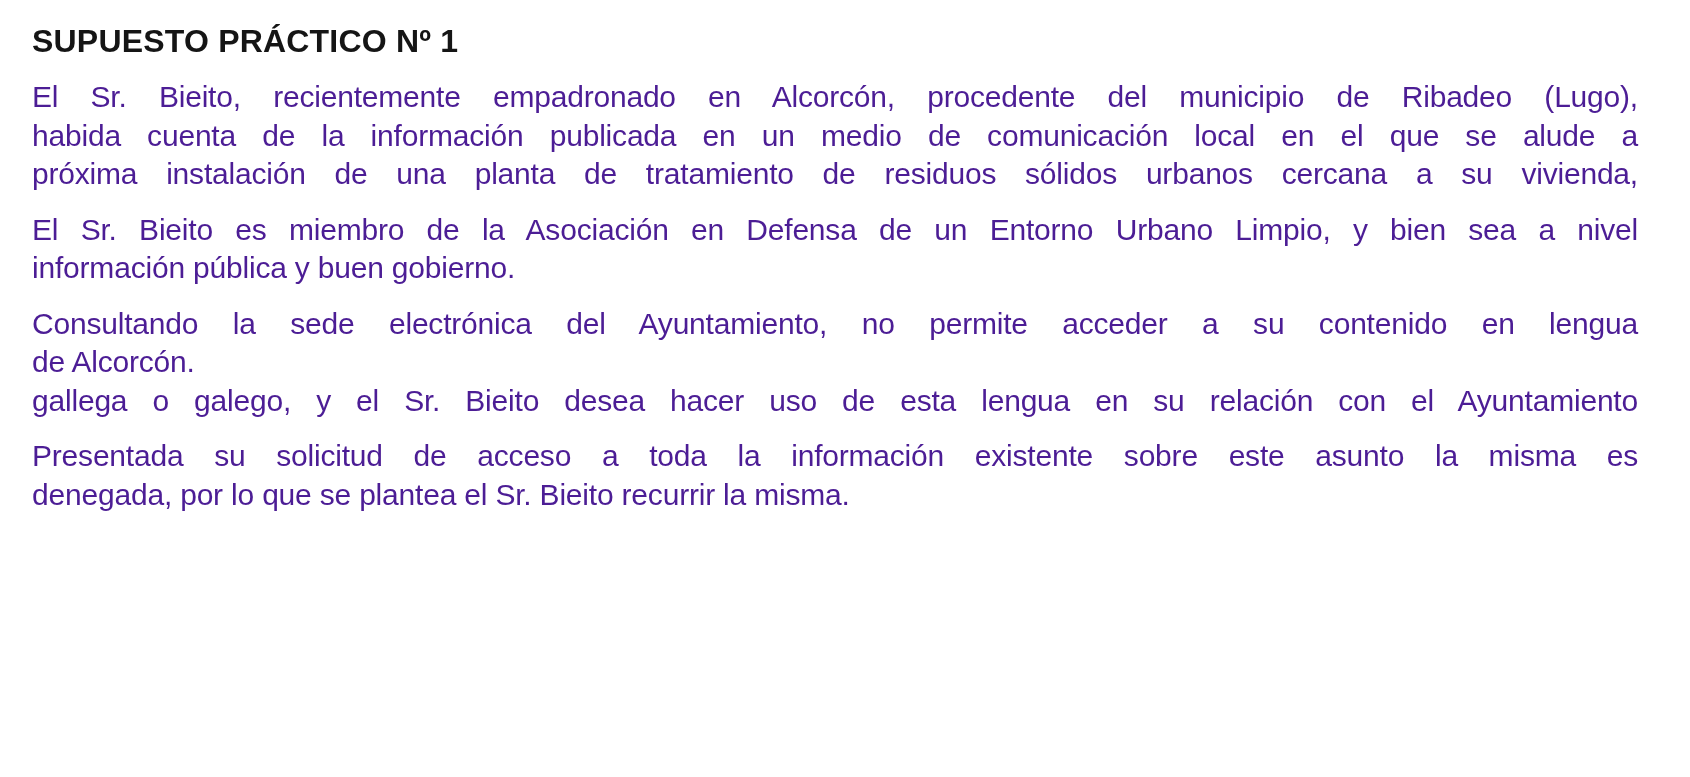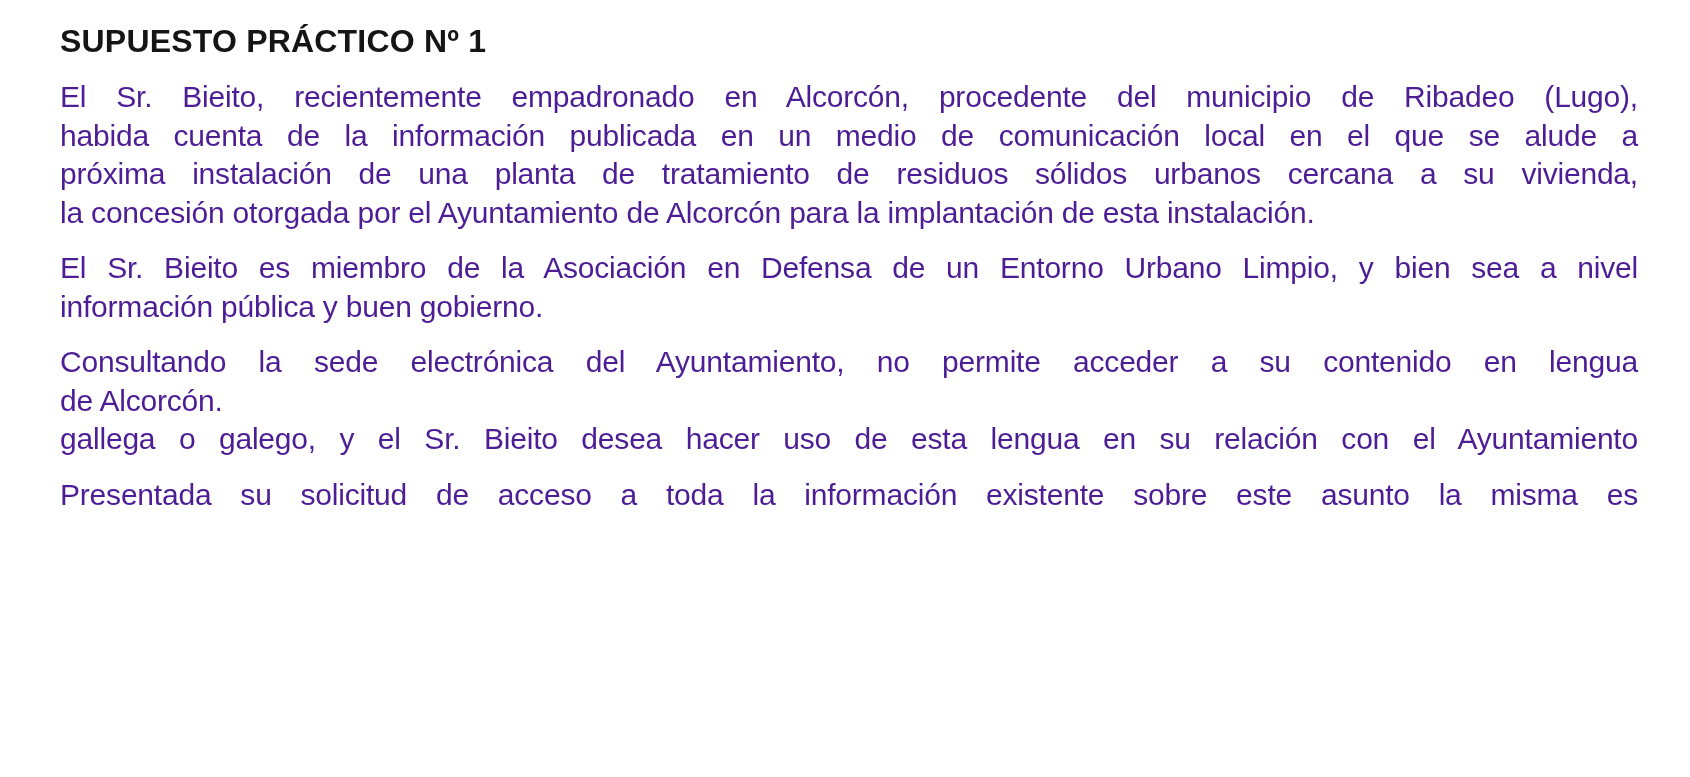--- a/index.html
+++ b/index.html
@@ -9,21 +9,21 @@
   }
   .page {
     position: relative;
     width: 1690px;
     height: 777px;
     background: #ffffff;
     overflow: hidden;
     font-family: "Liberation Sans", "DejaVu Sans", sans-serif;
     color: #1b1b1b;
     box-sizing: border-box;
-    padding: 20px 52px 0 60px;
+    padding: 20px 52px 0 32px;
   }
   .doc-title {
     font-size: 32px;
     font-weight: bold;
     line-height: 42px;
     letter-spacing: 0.2px;
     margin: 0 0 16px 0;
     color: #151515;
     text-align: left;
   }
@@ -46,31 +46,31 @@
 <body>
 
 <div class="page">
 
   <h1 class="doc-title">SUPUESTO PRÁCTICO Nº 1</h1>
 
   <div class="paragraph">
     <div class="line just">El Sr. Bieito, recientemente empadronado en Alcorcón, procedente del municipio de Ribadeo (Lugo),</div>
     <div class="line just">habida cuenta de la información publicada en un medio de comunicación local en el que se alude a</div>
     <div class="line just">próxima instalación de una planta de tratamiento de residuos sólidos urbanos cercana a su vivienda,</div>
-    <div class="line">la concesión otorgada por el Ayuntamiento de Alcorcón para la implantación de esta instalación.</div>
   </div>
 
   <div class="paragraph">
     <div class="line just">El Sr. Bieito es miembro de la Asociación en Defensa de un Entorno Urbano Limpio, y bien sea a nivel</div>
     <div class="line">información pública y buen gobierno.</div>
   </div>
 
   <div class="paragraph">
     <div class="line just">Consultando la sede electrónica del Ayuntamiento, no permite acceder a su contenido en lengua</div>
     <div class="line">de Alcorcón.</div>
     <div class="line just">gallega o galego, y el Sr. Bieito desea hacer uso de esta lengua en su relación con el Ayuntamiento</div>
   </div>
 
   <div class="paragraph">
     <div class="line just">Presentada su solicitud de acceso a toda la información existente sobre este asunto la misma es</div>
+    <div class="line">denegada, por lo que se plantea el Sr. Bieito recurrir la misma.</div>
   </div>
 
 </div>
 
 </body></html>

